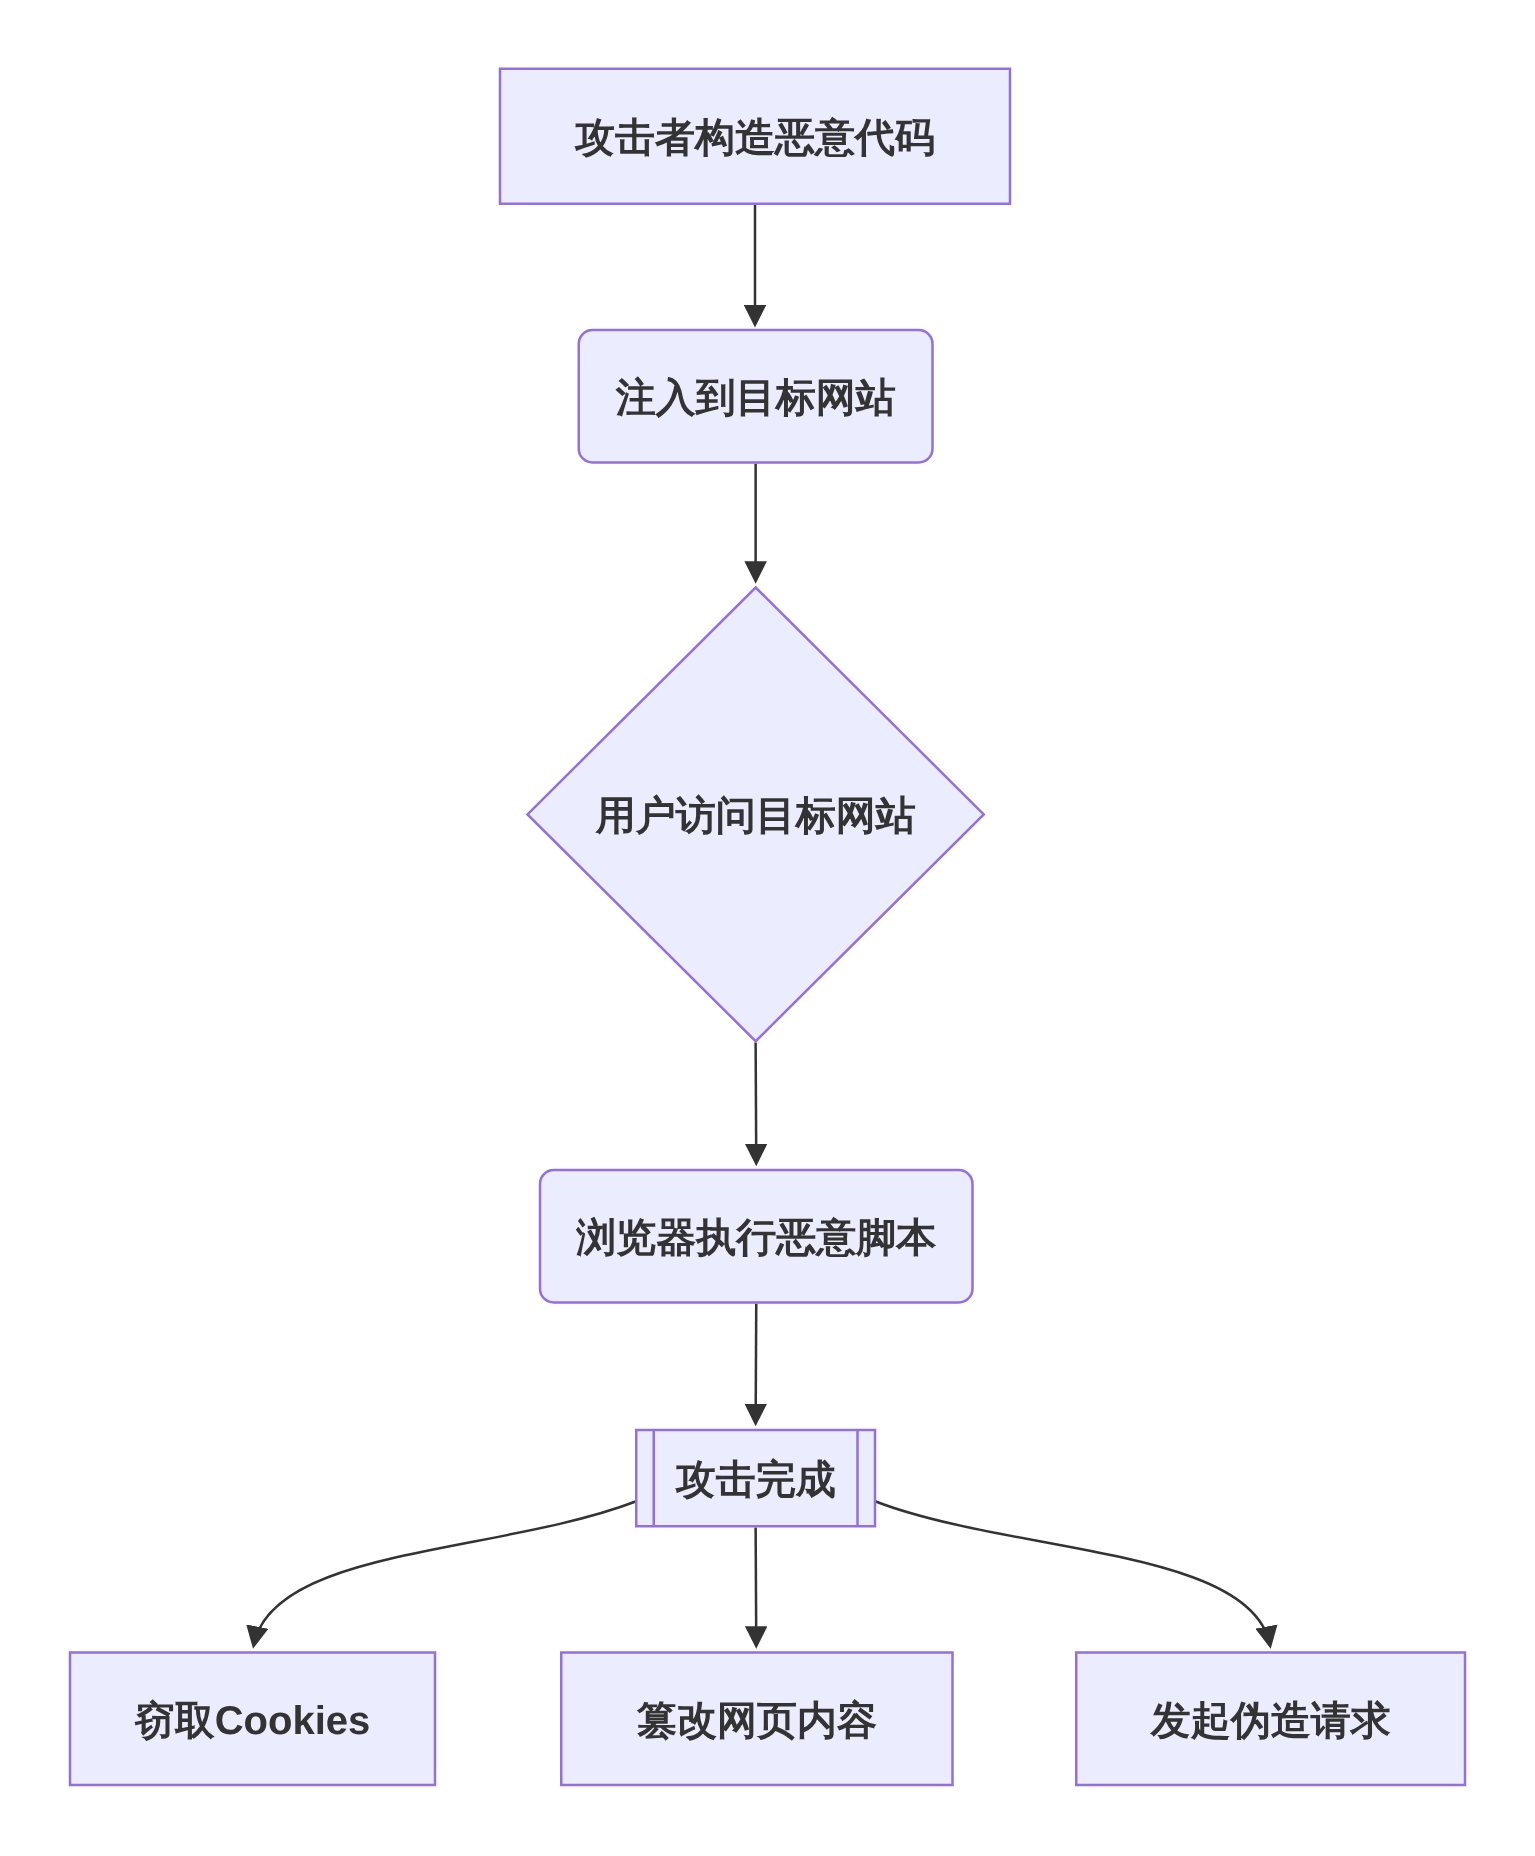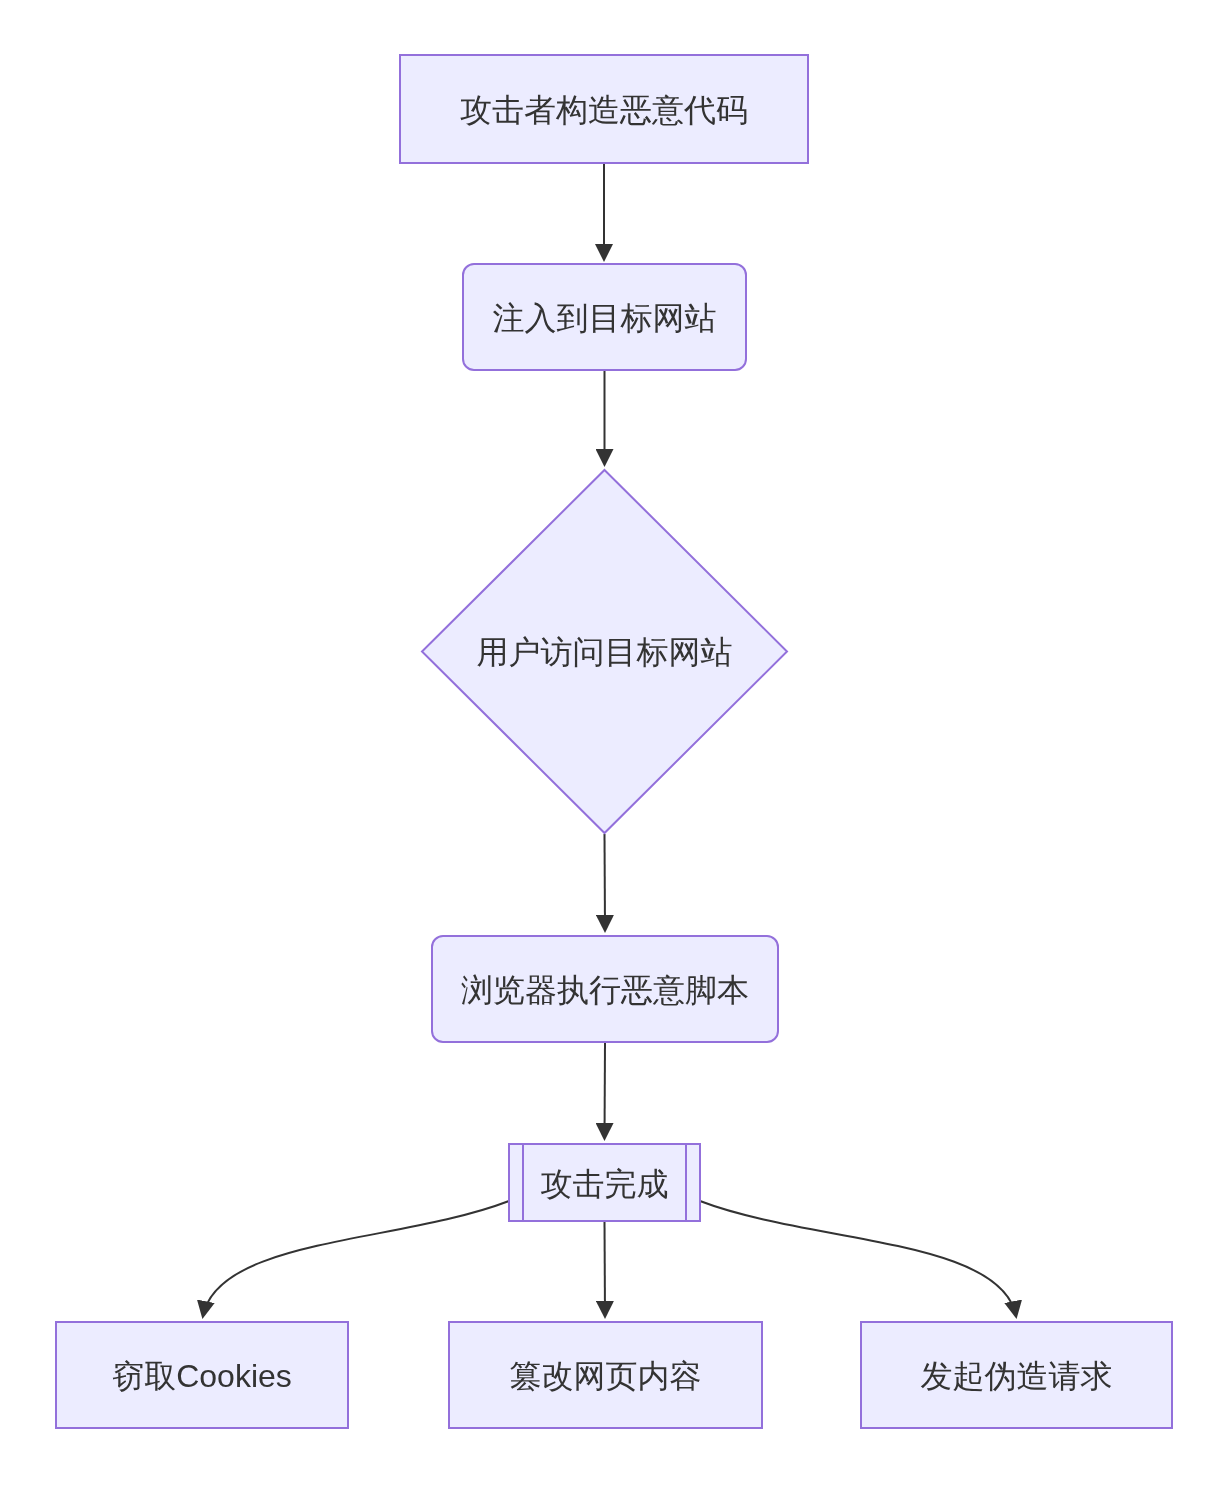--- a/index.html
+++ b/index.html
@@ -6,20 +6,21 @@
     margin: 0;
     padding: 0;
     background: #ffffff;
   }
   .canvas {
     position: relative;
     width: 1228px;
     height: 1485px;
     background: #ffffff;
     overflow: hidden;
+    font-weight: bold;
   }
   svg {
     display: block;
   }
   .node-shape {
     fill: #ECECFF;
     stroke: #9370DB;
     stroke-width: 2px;
   }
   .subroutine-bar {

